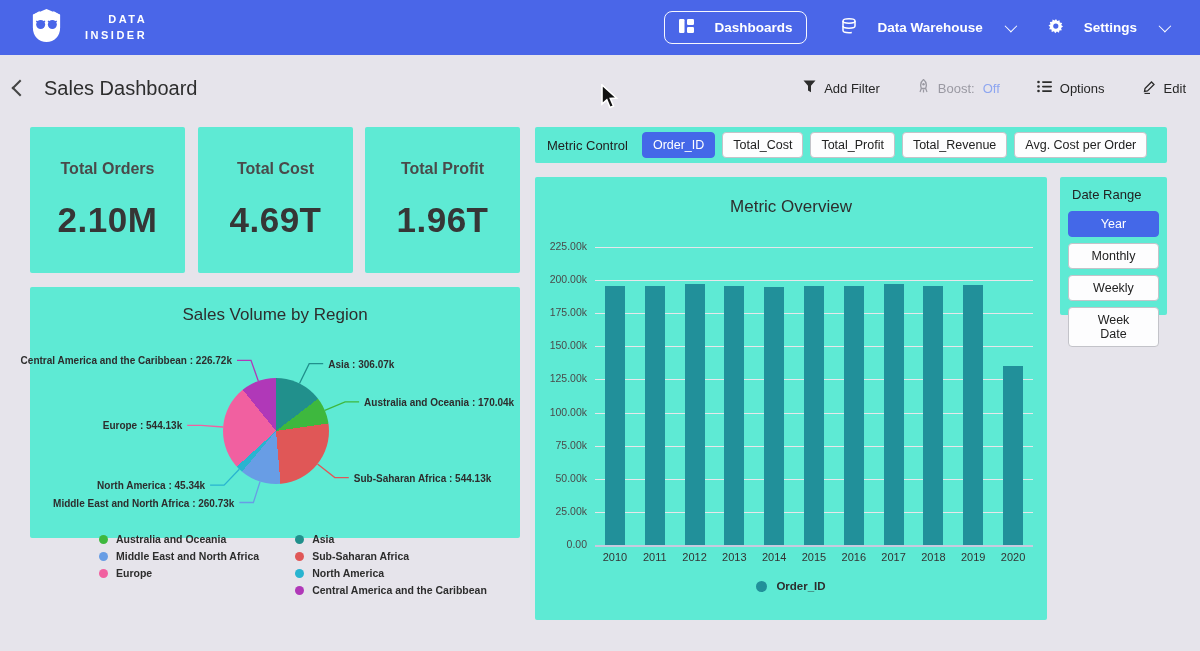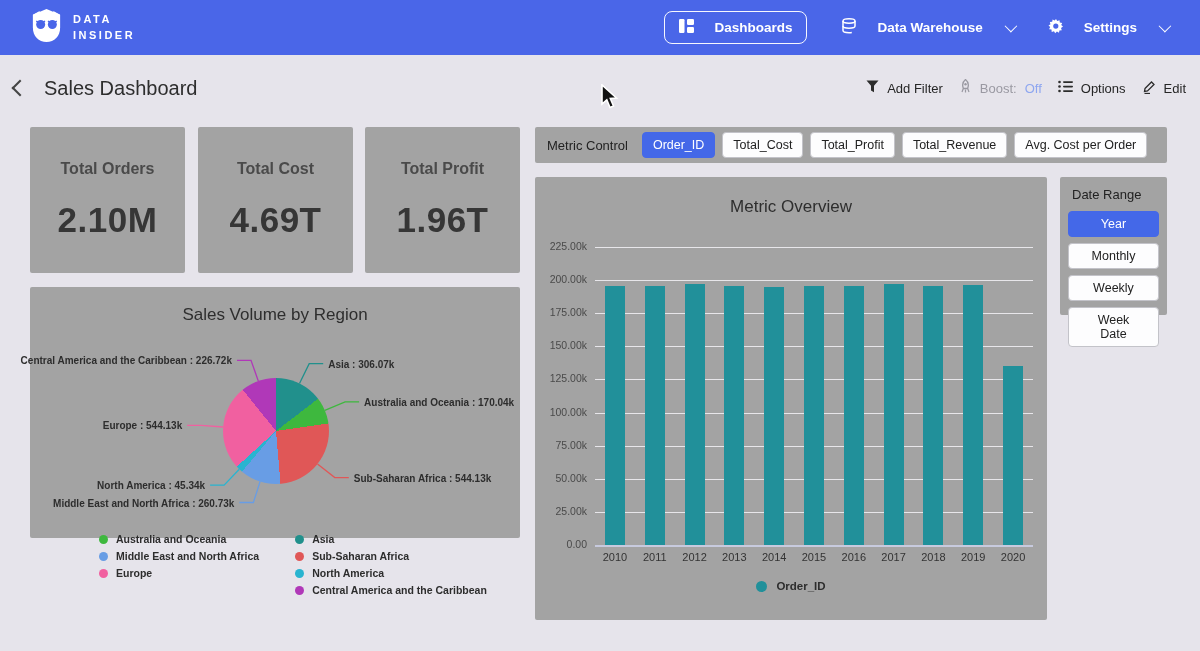--- a/index.html
+++ b/index.html
@@ -2,41 +2,41 @@
 <html><head>
 <meta charset="utf-8">
 <style>
   * { margin:0; padding:0; box-sizing:border-box; }
   body { background:#cfcdd6; font-family:"Liberation Sans", sans-serif; }
   .stage { position:relative; width:1200px; height:651px; background:#e6e4eb; overflow:hidden; }
 
   
   .navbar { position:absolute; left:0; top:0; width:1200px; height:55px; background:#4a66e8;
             display:flex; align-items:center; justify-content:space-between; padding:0 32px 0 28px; }
-  .brand { display:flex; align-items:center; gap:8px; }
+  .brand { display:flex; align-items:center; gap:20px;text-align:right; }
   .brand-text { color:#fff; font-size:11px; font-weight:bold; letter-spacing:2.5px; line-height:1.45; }
   .nav-right { display:flex; align-items:center; gap:34px; }
   .nav-item { display:flex; align-items:center; gap:20px; color:#fff; font-size:13.5px; font-weight:600; cursor:pointer; }
   .nav-pill { border:1.5px solid rgba(255,255,255,.95); border-radius:8px; padding:7px 14px; }
   .chev { width:9px; height:9px; border-right:1.7px solid #fff; border-bottom:1.7px solid #fff;
           transform:rotate(45deg) translateY(-2px); margin-left:2px; }
 
   
   .page-header { position:absolute; left:0; top:55px; width:1200px; height:66px;
                  display:flex; align-items:center; padding:0 14px; }
   .back-arrow { width:12px; height:12px; border-left:2px solid #444; border-bottom:2px solid #444;
                 transform:rotate(45deg); margin-right:18px; cursor:pointer; }
   .page-title { font-size:20px; font-weight:500; color:#2e2e2e; }
-  .header-actions { margin-left:auto; display:flex; align-items:center; gap:16px; }
+  .header-actions { margin-left:auto; display:flex; align-items:center; gap:37px; }
   .h-action { display:flex; align-items:center; gap:8px; font-size:13px; color:#262626; font-weight:500; cursor:pointer; }
   .boost-label { color:#9a99a2; font-weight:500; }
   .boost-value { color:#8ea6f0; font-weight:500; }
 
   
-  .card { position:absolute; background:#a3a3a3; border-radius:2px; }
+  .card { position:absolute; background:#5eead4; border-radius:2px; }
 
   .kpi-card { width:155px; height:146px; top:127px; display:flex; flex-direction:column;
               align-items:center; justify-content:center; gap:22px; }
   .kpi-label { font-size:16px; font-weight:600; color:#4a4a4a; }
   .kpi-value { font-size:35px; font-weight:bold; color:#363636; letter-spacing:.5px; }
 
   
   .metric-bar { left:535px; top:127px; width:632px; height:36px; display:flex; align-items:center; padding:0 12px; }
   .metric-label { font-size:13px; color:#222; margin-right:14px; }
   .pill { font-family:inherit; font-size:12.5px; color:#222; background:#fdfdfe; border:1px solid #c3c3c9;

